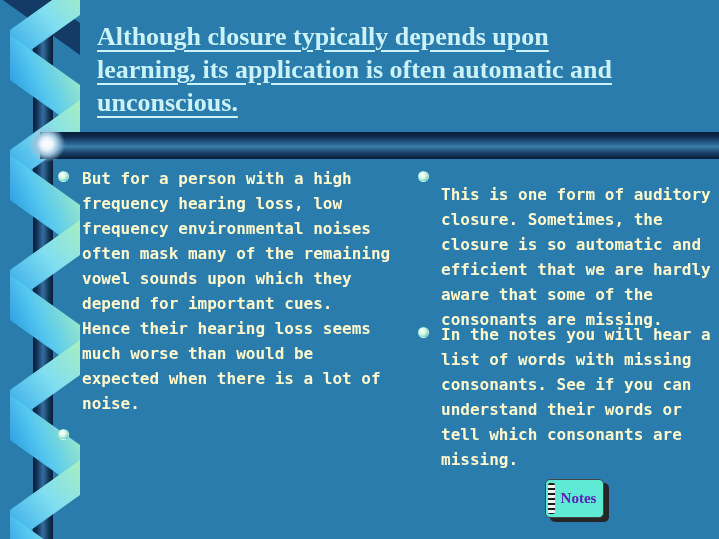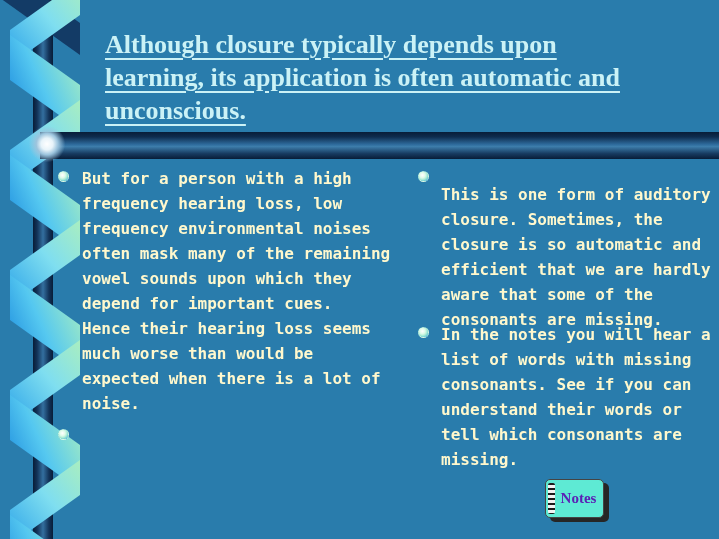--- a/index.html
+++ b/index.html
@@ -21,21 +21,21 @@
   }
   
   .glow{
     position:absolute;left:28px;top:125px;width:38px;height:38px;
     background:radial-gradient(circle,
       #ffffff 0%, #e8f4fa 22%, #9cc4dd 40%, rgba(41,124,172,0) 68%);
     border-radius:50%;
   }
   
   .title{
-    position:absolute;left:97px;top:20px;width:610px;margin:8px;
+    position:absolute;left:97px;top:20px;width:610px;margin:0;
     font-family:"Liberation Serif", serif;
     font-weight:bold;font-size:26px;line-height:33px;
     color:#cbf2f6;
     text-decoration:underline;
     text-decoration-thickness:2px;
     text-underline-offset:5px;
     white-space:pre-line;
   }
   
   .btext{

